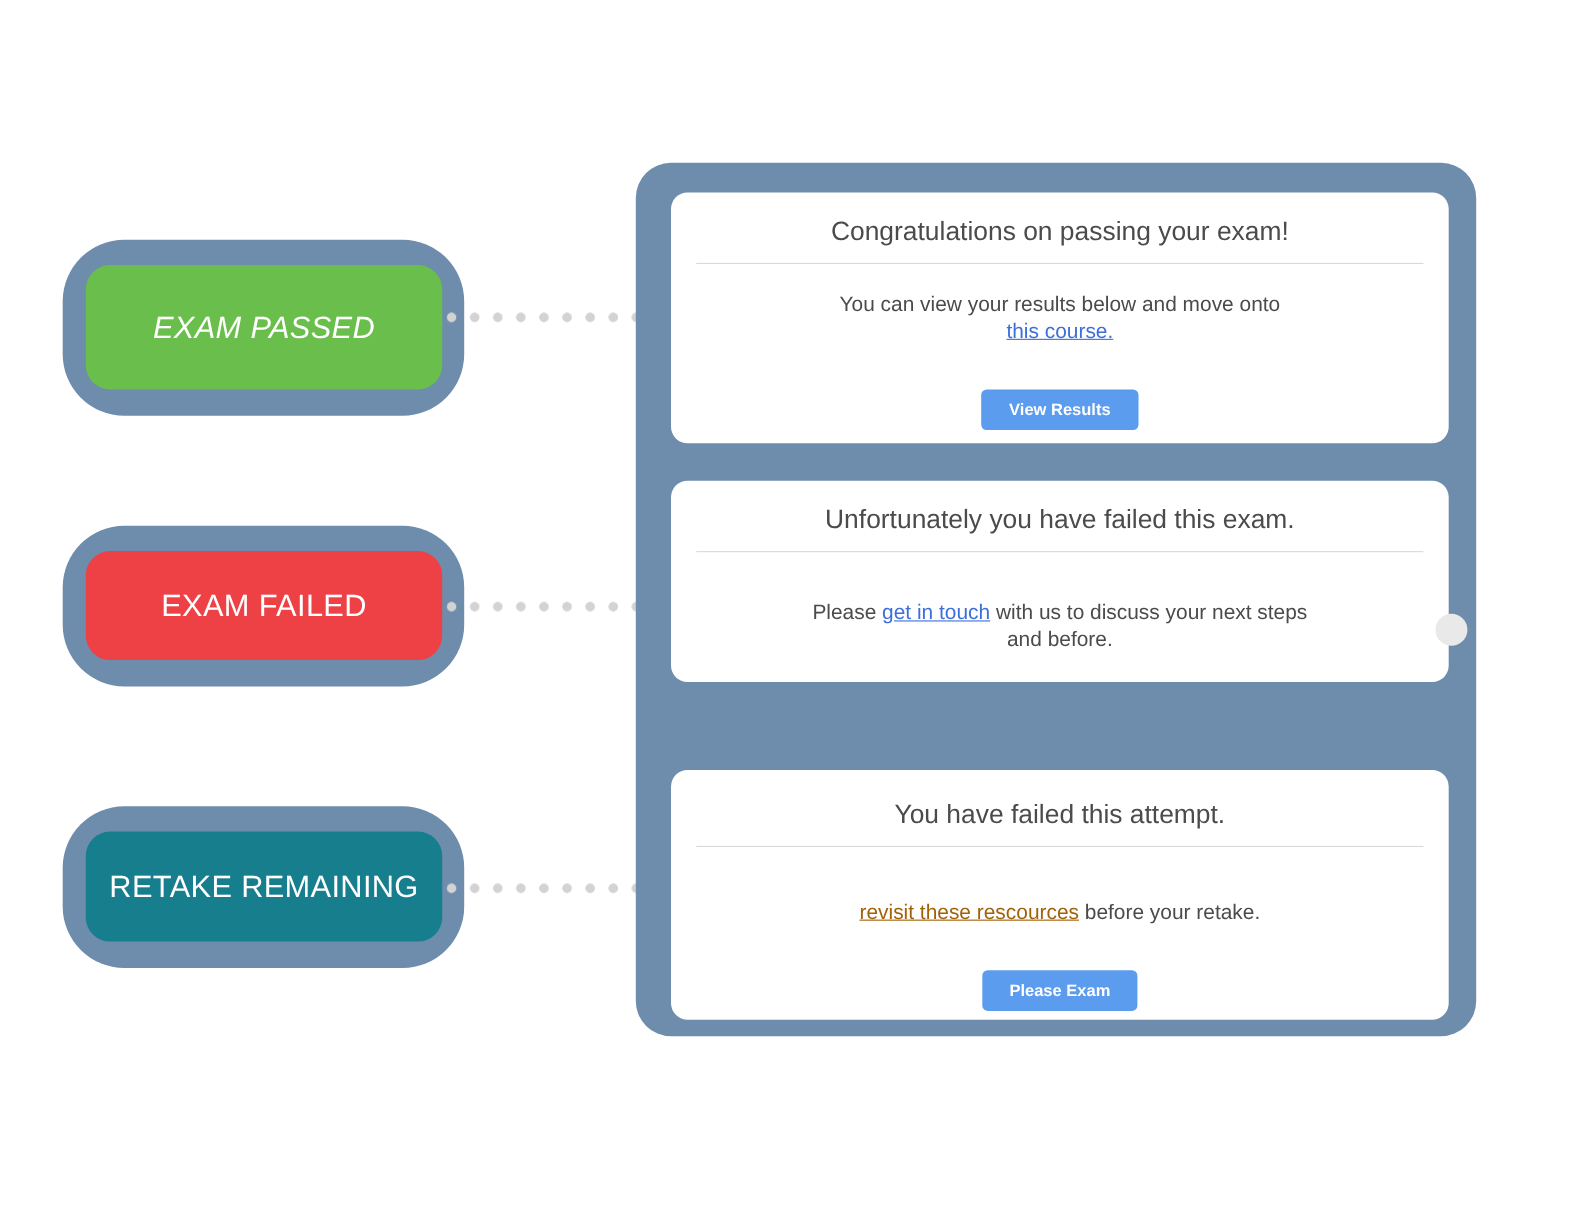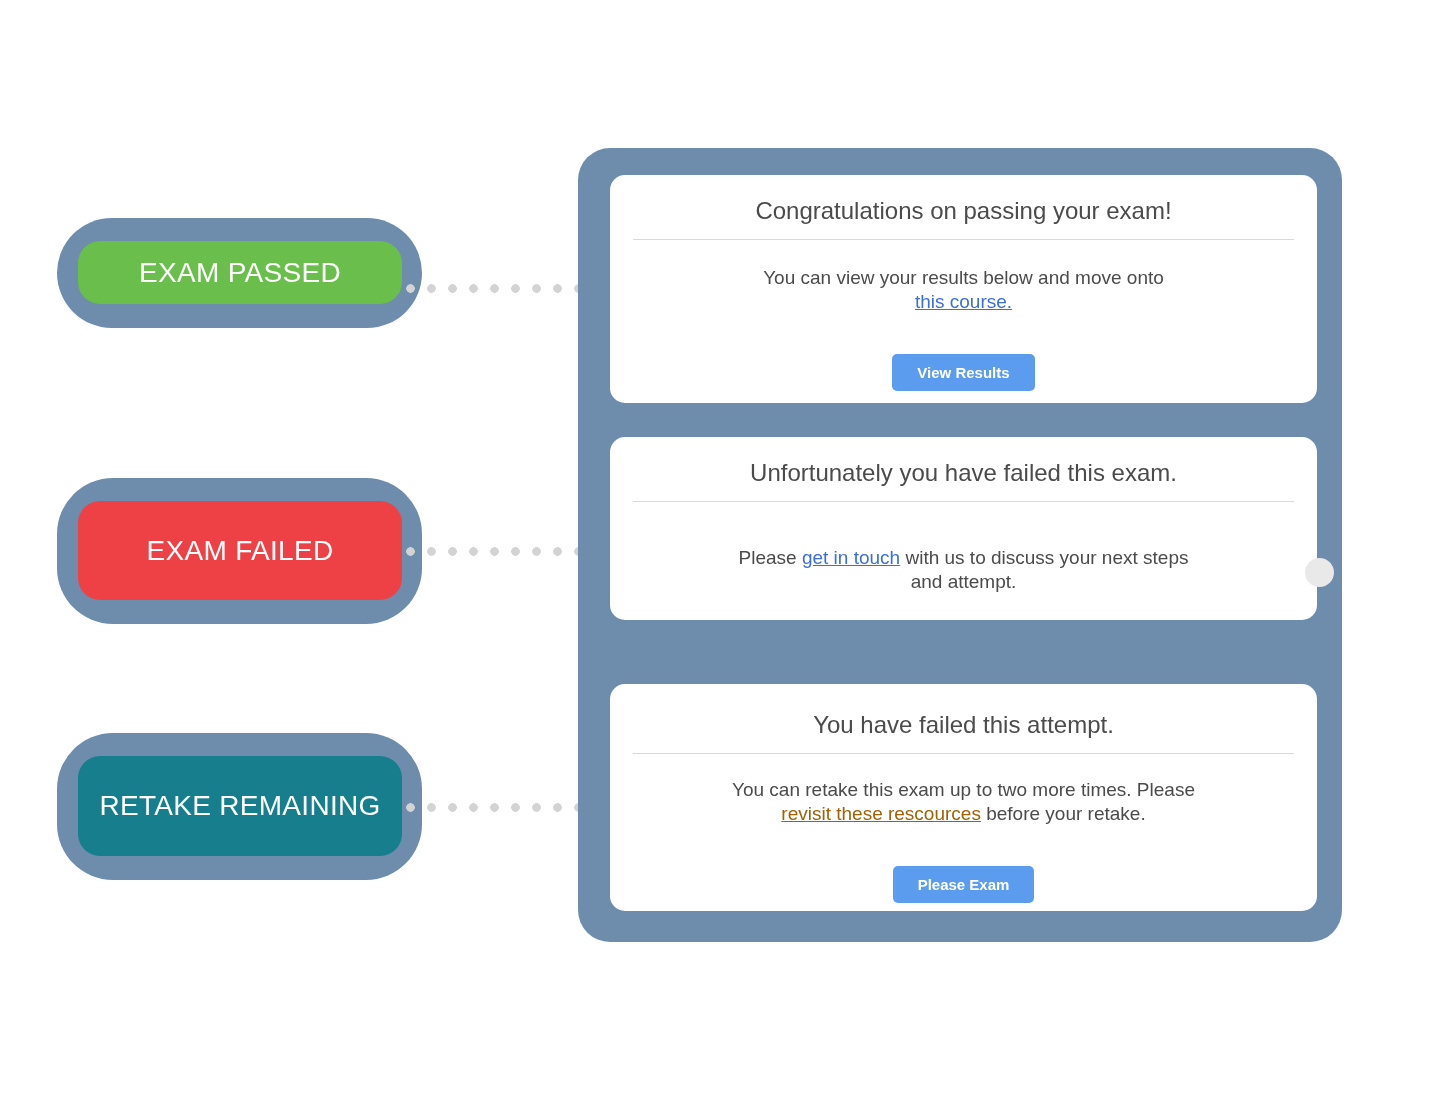--- a/index.html
+++ b/index.html
@@ -12,21 +12,21 @@
   }
   .canvas { position: absolute; inset: 0; }
 
   
   .badge-outer {
     position: absolute;
     left: 57px;
     width: 365px;
     border-radius: 56px;
   }
-  .badge-outer.b1 { top: 218px; height: 110px; }
+  .badge-outer.b1 { top: 218px; height: 160px; font-style: italic; }
   .badge-outer.b2 { top: 478px; height: 146px; }
   .badge-outer.b3 { top: 733px; height: 147px; }
   .badge-inner {
     position: absolute;
     inset: 23px 20px 24px 21px;
     border-radius: 22px;
     display: flex;
     align-items: center;
     justify-content: center;
     color: #ffffff;
@@ -63,21 +63,21 @@
     position: absolute;
     left: 32px;
     width: 707px;
     background: #ffffff;
     border-radius: 15px;
     text-align: center;
     overflow: hidden;
   }
   .card.c1 { top: 27px;  height: 228px; }
   .card.c2 { top: 289px; height: 183px; }
-  .card.c3 { top: 536px; height: 227px; }
+  .card.c3 { top: 552px; height: 227px; }
 
   .card-heading {
     padding-top: 22px;
     font-size: 24px;
     font-weight: 400;
     color: #4b4b4b;
   }
   .card.c3 .card-heading { padding-top: 27px; }
   .divider {
     border: none;
@@ -146,26 +146,26 @@
     <section class="card c1">
       <h2 class="card-heading">Congratulations on passing your exam!</h2>
       <hr class="divider">
       <p class="card-body"><span>You can view your results below and move onto</span><br><a style="color: rgb(60, 111, 217);">this course.</a></p>
       <button class="btn" style="background-color: rgb(92, 156, 238);">View Results</button>
     </section>
 
     <section class="card c2">
       <h2 class="card-heading">Unfortunately you have failed this exam.</h2>
       <hr class="divider">
-      <p class="card-body"><span>Please </span><a style="color: rgb(60, 111, 217);">get in touch</a><span> with us to discuss your next steps</span><br><span>and attempt.</span></p>
+      <p class="card-body"><span>Please </span><a style="color: rgb(60, 111, 217);">get in touch</a><span> with us to discuss your next steps</span><br><span>and before.</span></p>
     </section>
 
     <section class="card c3">
       <h2 class="card-heading">You have failed this attempt.</h2>
       <hr class="divider">
-      <p class="card-body"><span>You can retake this exam up to two more times. Please</span><br><a style="color: #a16207;">revisit these rescources</a><span> before your retake.</span></p>
+      <p class="card-body"><br><a style="color: #a16207;">revisit these rescources</a><span> before your retake.</span></p>
       <button class="btn" style="background-color: rgb(92, 156, 238);">Please Exam</button>
     </section>
   </div>
 
   <div class="handle"></div>
 
 </div>
 
 </body></html>

